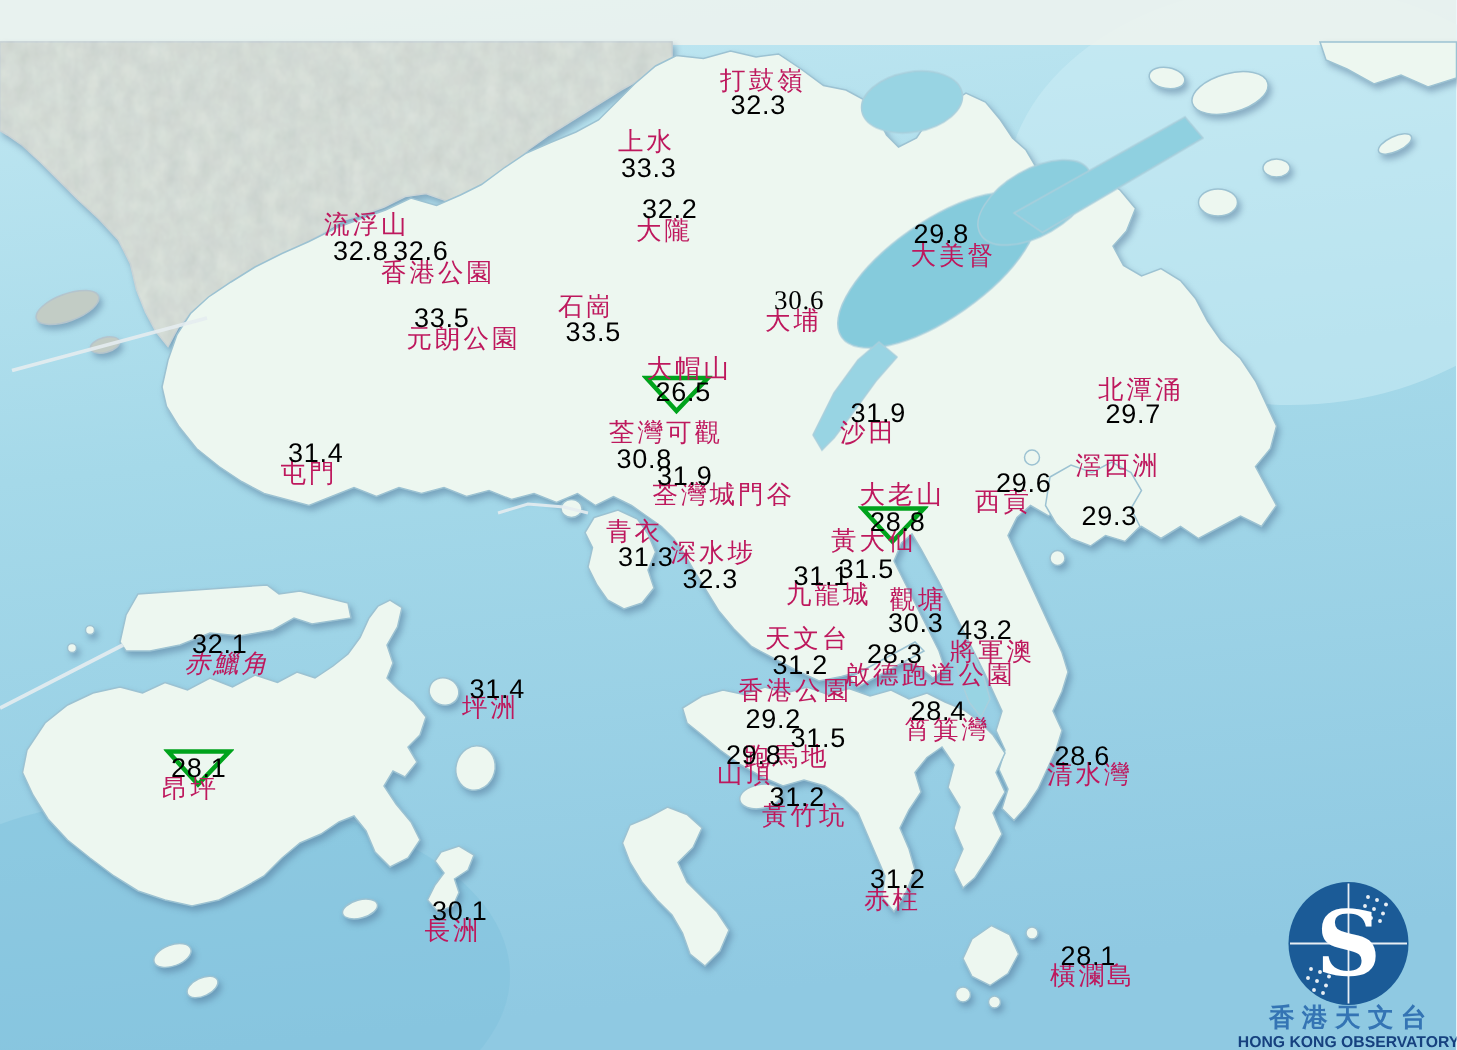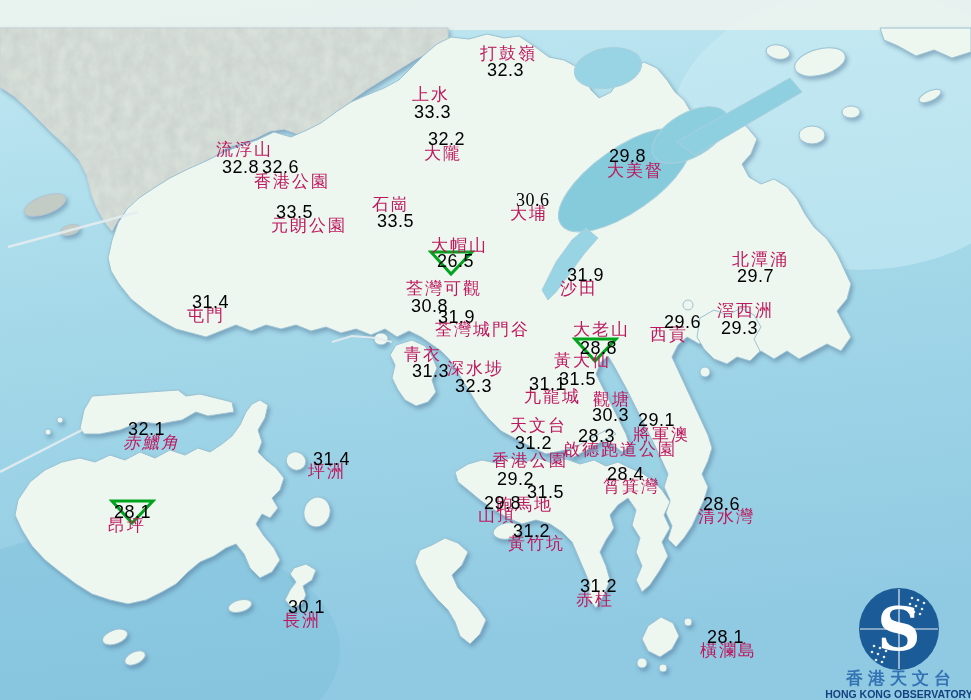--- a/index.html
+++ b/index.html
@@ -184,37 +184,37 @@
         <svg width="47" height="28">
           <polygon points="3,3 44,3 23,25" fill="none" stroke="#00a31c" stroke-width="3"></polygon>
         </svg>
       </div>
       <div class="st-value" style="left: 580px; top: 339px;">28.8</div>
       <div class="st-name" style="left: 573px; top: 321px;">大老山</div>
       <div class="st-value" style="left: 664px; top: 313px;">29.6</div>
       <div class="st-name" style="left: 650px; top: 326px;">西貢</div>
       <div class="st-value" style="left: 737px; top: 267px;">29.7</div>
       <div class="st-name" style="left: 732px; top: 251px;">北潭涌</div>
-      <div class="st-value" style="left: 721px; top: 319px;">29.3</div>
+      <div class="st-value" style="left: 721px; top: 335px;">29.3</div>
       <div class="st-name" style="left: 717px; top: 302px;">滘西洲</div>
       <div class="st-value" style="left: 192px; top: 293px;">31.4</div>
       <div class="st-name" style="left: 187px; top: 307px;">屯門</div>
       <div class="st-value" style="left: 412px; top: 362px;">31.3</div>
       <div class="st-name" style="left: 404px; top: 346px;">青衣</div>
       <div class="st-value" style="left: 455px; top: 377px;">32.3</div>
       <div class="st-name" style="left: 447px; top: 360px;">深水埗</div>
       <div class="st-value" style="left: 559px; top: 370px;">31.5</div>
       <div class="st-name" style="left: 554px; top: 352px;">黃大仙</div>
       <div class="st-value" style="left: 529px; top: 375px;">31.1</div>
       <div class="st-name" style="left: 524px; top: 388px;">九龍城</div>
       <div class="st-value" style="left: 592px; top: 406px;">30.3</div>
       <div class="st-name" style="left: 593px; top: 391px;">觀塘</div>
       <div class="st-value" style="left: 515px; top: 434px;">31.2</div>
       <div class="st-name" style="left: 510px; top: 417px;">天文台</div>
-      <div class="st-value" style="left: 638px; top: 411px;">29.1</div>
+      <div class="st-value" style="left: 638px; top: 411px;">43.2</div>
       <div class="st-name" style="left: 633px; top: 426px;">將軍澳</div>
       <div class="st-value" style="left: 578px; top: 427px;">28.3</div>
       <div class="st-name" style="left: 563px; top: 441px;">啟德跑道公園</div>
       <div class="st-value" style="left: 497px; top: 470px;">29.2</div>
       <div class="st-name" style="left: 492px; top: 452px;">香港公園</div>
       <div class="st-value" style="left: 607px; top: 465px;">28.4</div>
       <div class="st-name" style="left: 603px; top: 478px;">筲箕灣</div>
       <div class="st-value" style="left: 527px; top: 483px;">31.5</div>
       <div class="st-name" style="left: 496px; top: 496px;">跑馬地</div>
       <div class="st-value" style="left: 484px; top: 494px;">29.8</div>

